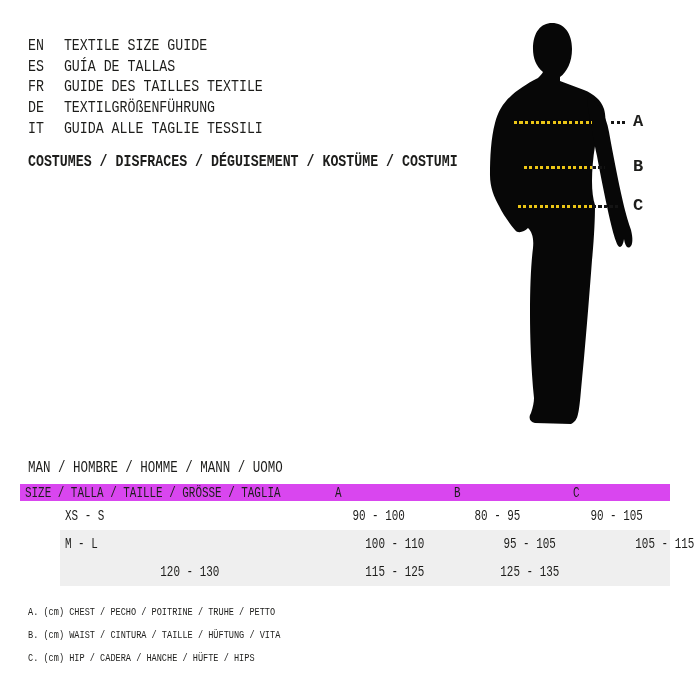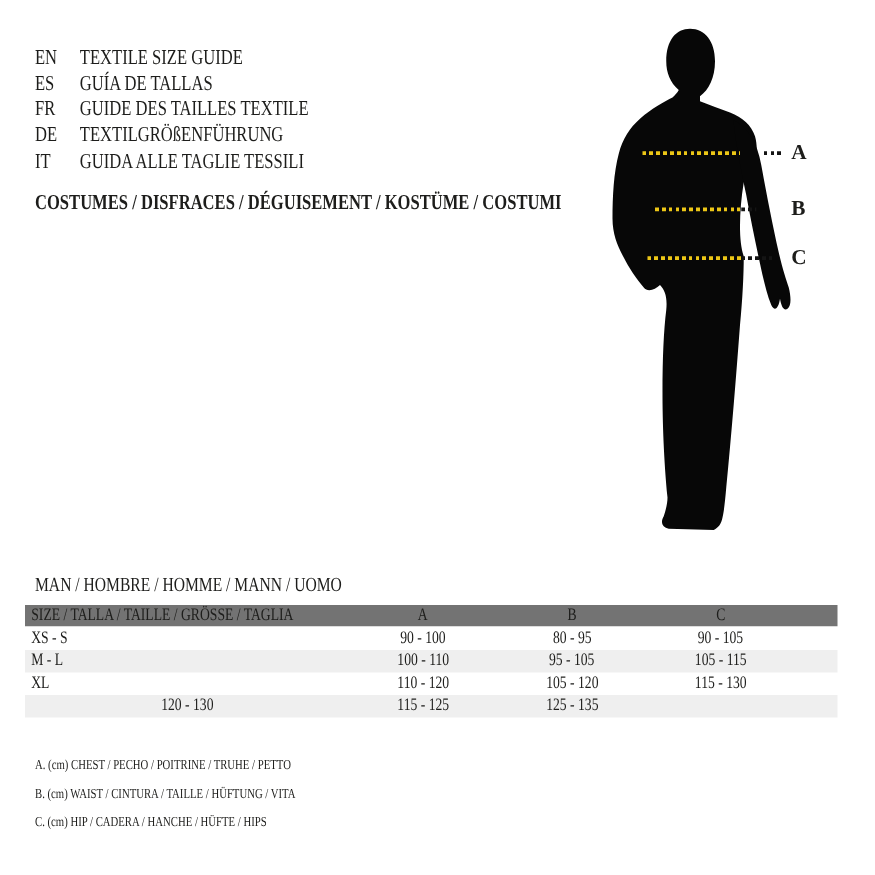--- a/index.html
+++ b/index.html
@@ -1,18 +1,18 @@
 <!DOCTYPE html>
 <html style="--dot-yellow: #ecc616;"><head>
 <meta charset="utf-8">
 <style>
   html,body{margin:0;padding:0;background:#fff;}
   .canvas{
     position:relative;width:700px;height:700px;background:#ffffff;
-    font-family:Liberation Serif, serif;color:#1d1d1b;overflow:hidden;
+    font-family:Liberation Mono, monospace;color:#1d1d1b;overflow:hidden;
   }
   
   .cond{display:inline-block;transform:scaleX(0.78);transform-origin:0 50%;white-space:nowrap;}
   .cond-blk{transform:scaleX(0.78);transform-origin:0 0;}
   .cond-c{display:inline-block;transform:scaleX(0.78);transform-origin:50% 50%;white-space:nowrap;}
 
   
   .lang-block{position:absolute;left:28px;top:36px;font-size:17px;line-height:20.7px;}
   .lang-row{display:flex;}
   .lang-code{width:46px;flex:none;}
@@ -29,23 +29,23 @@
   .dots.yellow{background:repeating-linear-gradient(90deg,var(--dot-yellow,#ecc616) 0 3px,transparent 3px 5.5px);}
   .dots.black{background:repeating-linear-gradient(90deg,#141414 0 3px,transparent 3px 5.5px);}
   .measure-label{position:absolute;font-size:17px;font-weight:700;line-height:17px;}
 
   
   .man-title{position:absolute;left:28px;top:459px;font-size:16px;line-height:19px;}
 
   
   .size-table{position:absolute;left:20px;top:484px;width:650px;font-size:14px;}
   .t-head,.t-row{display:grid;grid-template-columns:259px 119px 119px 119px 34px;align-items:center;}
-  .t-head{height:17px;background:#737373;margin-bottom:1px;}
-  .t-row{height:18px;}
-  .t-row.alt{background:#efefef;}
+  .t-head{height:17px;background:#d946ef;margin-bottom:1px;}
+  .t-row{height:28px;margin-left:40px;}
+  .t-row.alt{background:#efefef;gap:16px;}
   .t-cell.label{padding-left:5px;overflow:visible;}
   .t-cell.center{text-align:center;}
 
   
   .legend{position:absolute;left:28px;top:601px;font-size:11px;line-height:23px;}
   .legend-line{transform:scaleX(0.78);transform-origin:0 50%;white-space:nowrap;}
 </style>
 </head>
 <body>
 
@@ -153,27 +153,20 @@
       <div class="t-cell center"><span class="cond-c">90 - 105</span></div>
       <div class="t-cell"></div>
     </div>
     <div class="t-row alt">
       <div class="t-cell label"><span class="cond">M - L</span></div>
       <div class="t-cell center"><span class="cond-c">100 - 110</span></div>
       <div class="t-cell center"><span class="cond-c">95 - 105</span></div>
       <div class="t-cell center"><span class="cond-c">105 - 115</span></div>
       <div class="t-cell"></div>
     </div>
-    <div class="t-row">
-      <div class="t-cell label"><span class="cond">XL</span></div>
-      <div class="t-cell center"><span class="cond-c">110 - 120</span></div>
-      <div class="t-cell center"><span class="cond-c">105 - 120</span></div>
-      <div class="t-cell center"><span class="cond-c">115 - 130</span></div>
-      <div class="t-cell"></div>
-    </div>
     <div class="t-row alt">
       <div class="t-cell center"><span class="cond-c">120 - 130</span></div>
       <div class="t-cell center"><span class="cond-c">115 - 125</span></div>
       <div class="t-cell center"><span class="cond-c">125 - 135</span></div>
       <div class="t-cell"></div>
     </div>
   </div>
 
   <div class="legend">
     <div class="legend-line">A. (cm) CHEST / PECHO / POITRINE / TRUHE / PETTO</div>

